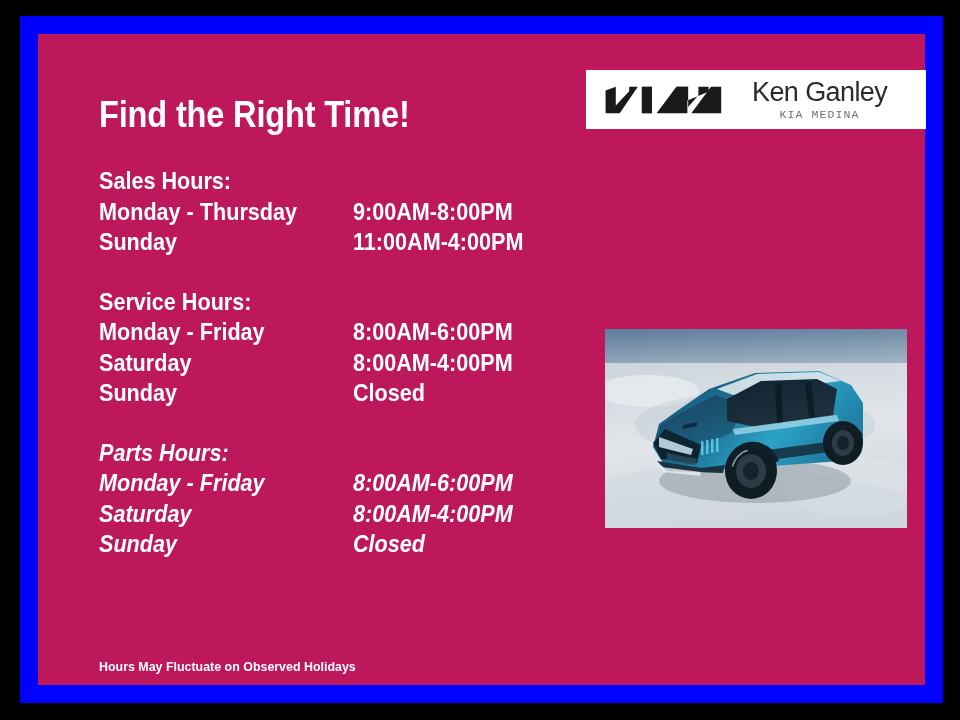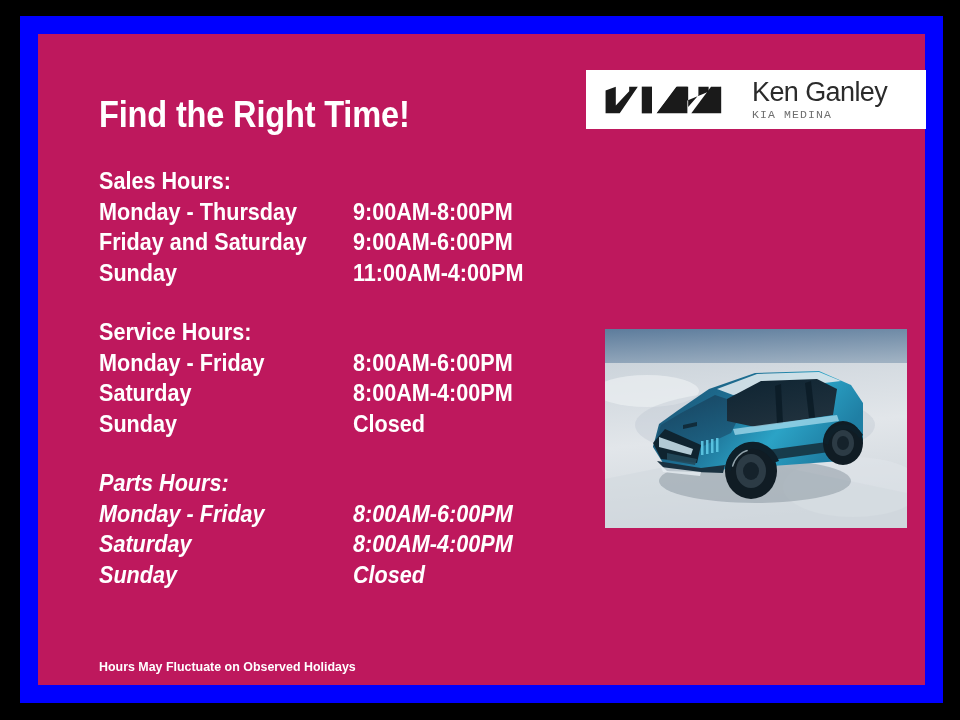--- a/index.html
+++ b/index.html
@@ -117,20 +117,21 @@
     height: 30px;
     flex: 0 0 auto;
   }
   #kia-mark svg { display: block; width: 100%; height: 100%; }
   #dealer-name-wrap {
     margin-left: 30px;
     display: flex;
     flex-direction: column;
     justify-content: center;
     line-height: 1;
+    align-items: center;
   }
   #dealer-name {
     color: #2b2b2b;
     font-size: 27px;
     font-weight: 400;
     letter-spacing: -0.6px;
     font-family: "Liberation Sans", sans-serif;
     white-space: nowrap;
   }
   #dealer-sub {
@@ -163,24 +164,20 @@
 
       <div id="page-title">Find the Right Time!</div>
 
       <div id="hours-wrap">
 
         <div class="hours-block">
           <div class="block-heading">Sales Hours:</div>
           <div class="hours-row">
             <span class="day">Monday - Thursday</span>
             <span class="time">9:00AM-8:00PM</span>
-          </div>
-          <div class="hours-row">
-            <span class="day">Friday and Saturday</span>
-            <span class="time">9:00AM-6:00PM</span>
           </div>
           <div class="hours-row">
             <span class="day">Sunday</span>
             <span class="time">11:00AM-4:00PM</span>
           </div>
         </div>
 
         <div class="hours-block">
           <div class="block-heading">Service Hours:</div>
           <div class="hours-row">

